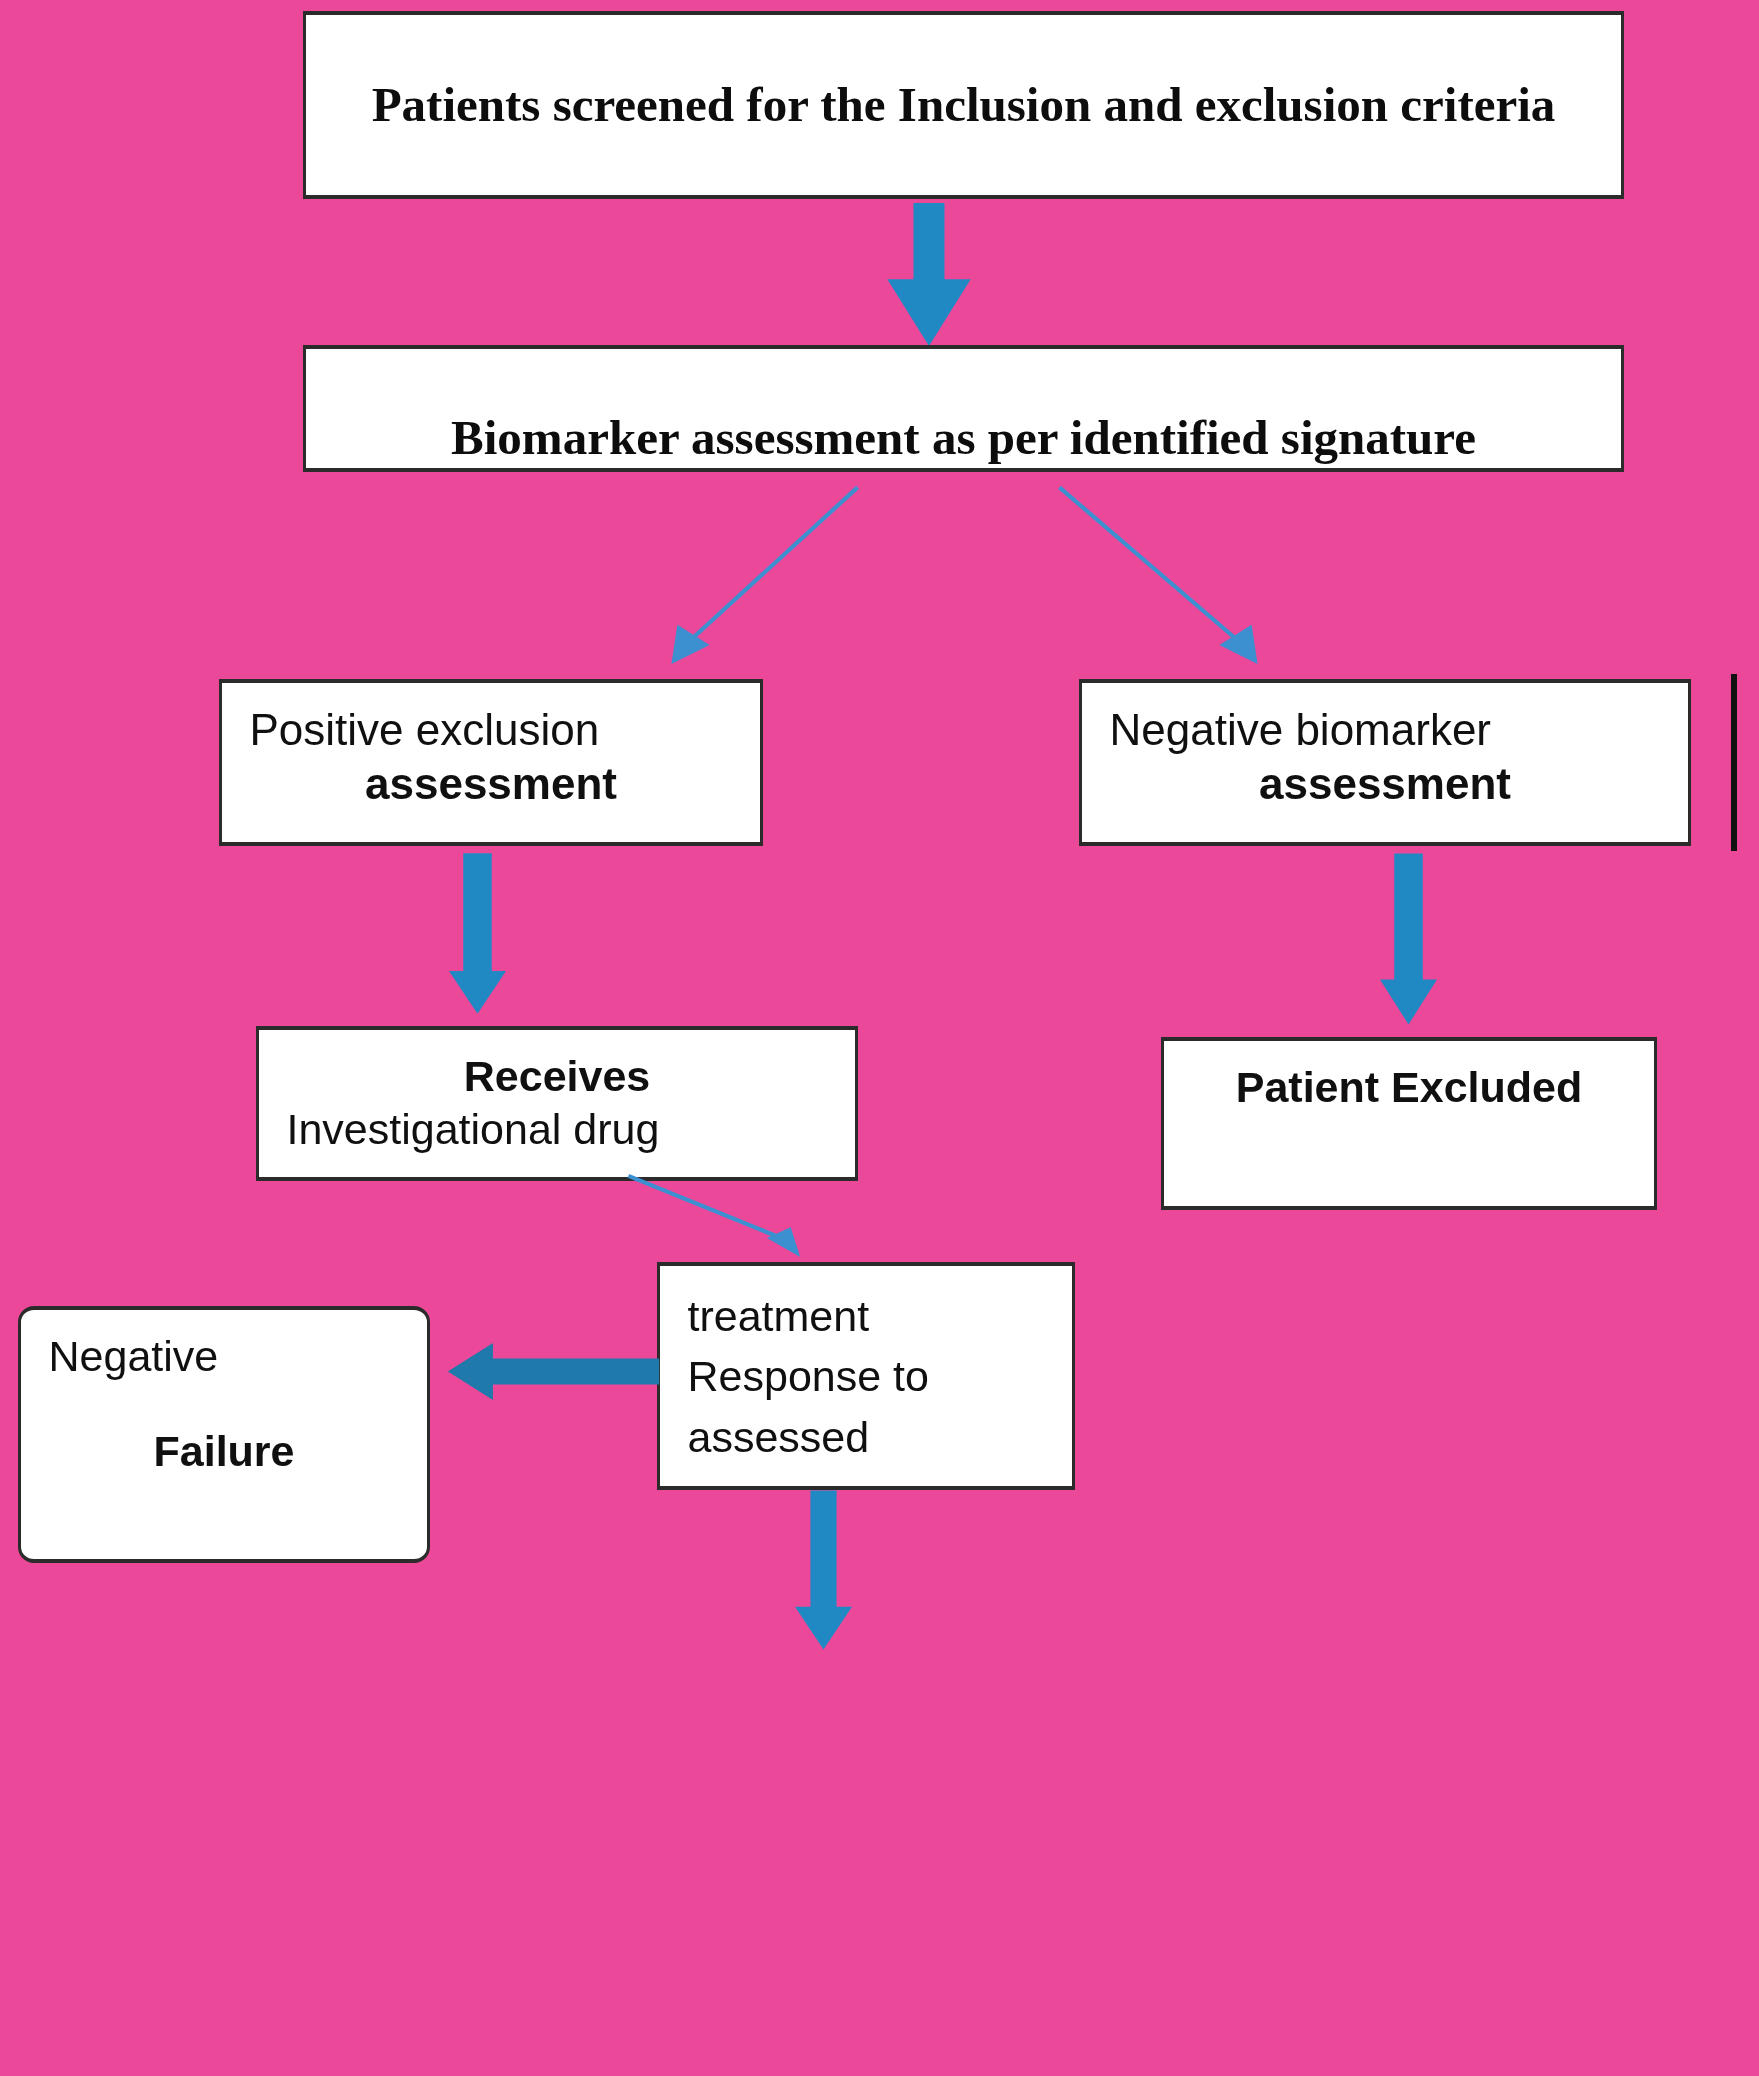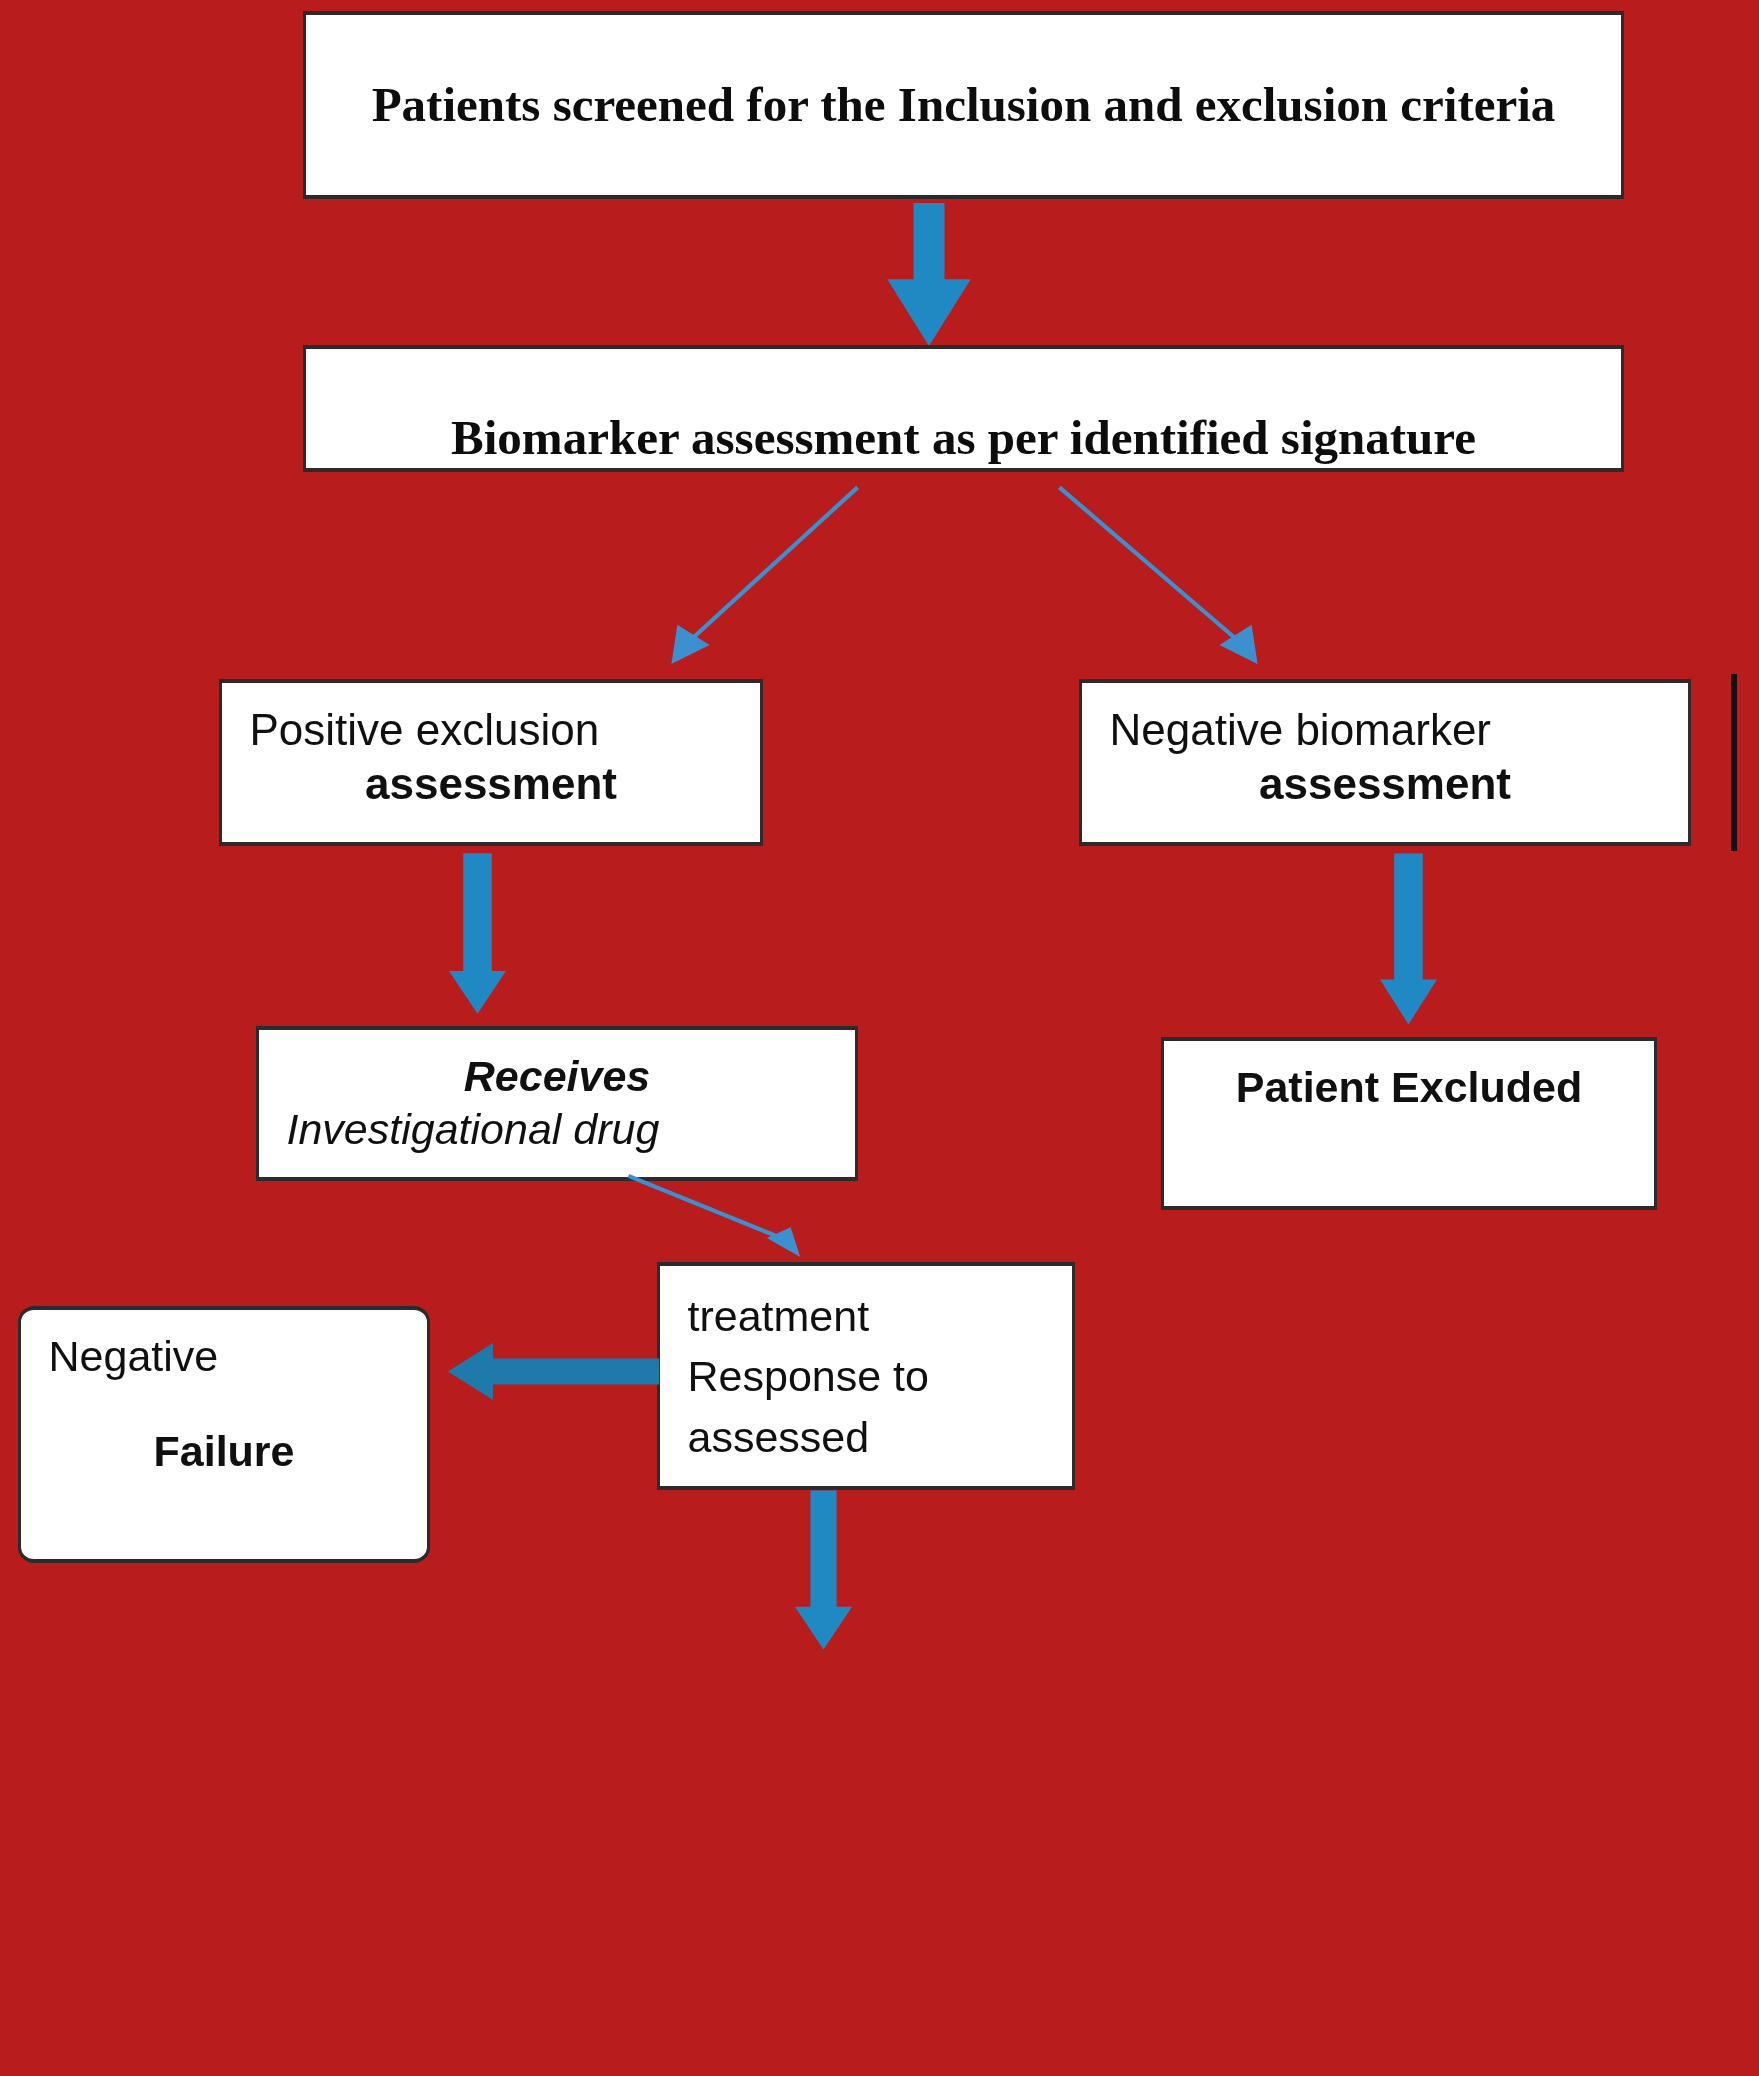--- a/index.html
+++ b/index.html
@@ -4,21 +4,21 @@
 <style>
   html, body {
     margin: 0;
     padding: 0;
     background: #ffffff;
   }
   #canvas {
     position: relative;
     width: 1759px;
     height: 2077px;
-    background: #b91c1c;
+    background: #ec4899;
     overflow: hidden;
     font-family: "Liberation Sans", sans-serif;
   }
 
   
   .box {
     position: absolute;
     box-sizing: border-box;
     background: #ffffff;
     border: 2.4px solid #2b2b2b;
@@ -103,21 +103,21 @@
   <div class="edge-rule" style="left:1731px; top:674px; width:6px; height:177px;"></div>
 
   <svg class="arrow-svg" style="left:449px; top:853px; width:57px; height:161px;" viewBox="0 0 96 270">
     <polygon points="24,0 72,0 72,198 96,198 48,270 0,198 24,198" fill="#2089c4"></polygon>
   </svg>
 
   <svg class="arrow-svg" style="left:1380px; top:853px; width:57px; height:172px;" viewBox="0 0 96 288">
     <polygon points="24,0 72,0 72,212 96,212 48,288 0,212 24,212" fill="#2089c4"></polygon>
   </svg>
 
-  <div class="box box-sans" style="left:256px; top:1026px; width:602px; height:155px; font-size:43px; line-height:1.22;font-style:italic;">
+  <div class="box box-sans" style="left:256px; top:1026px; width:602px; height:155px; font-size:43px; line-height:1.22;">
     <span class="line-bold">Receives</span>
     <span class="line-reg">Investigational drug</span>
   </div>
 
   <div class="box box-sans" style="left:1161px; top:1037px; width:496px; height:173px; font-size:43px; line-height:1.22;">
     <span class="line-bold">Patient Excluded</span>
   </div>
 
   <svg class="arrow-svg" style="left:626px; top:1172px; width:179px; height:90px;" viewBox="0 0 300 150">
     <line x1="4" y1="6" x2="250" y2="106" stroke="#3c90d0" stroke-width="7"></line>

